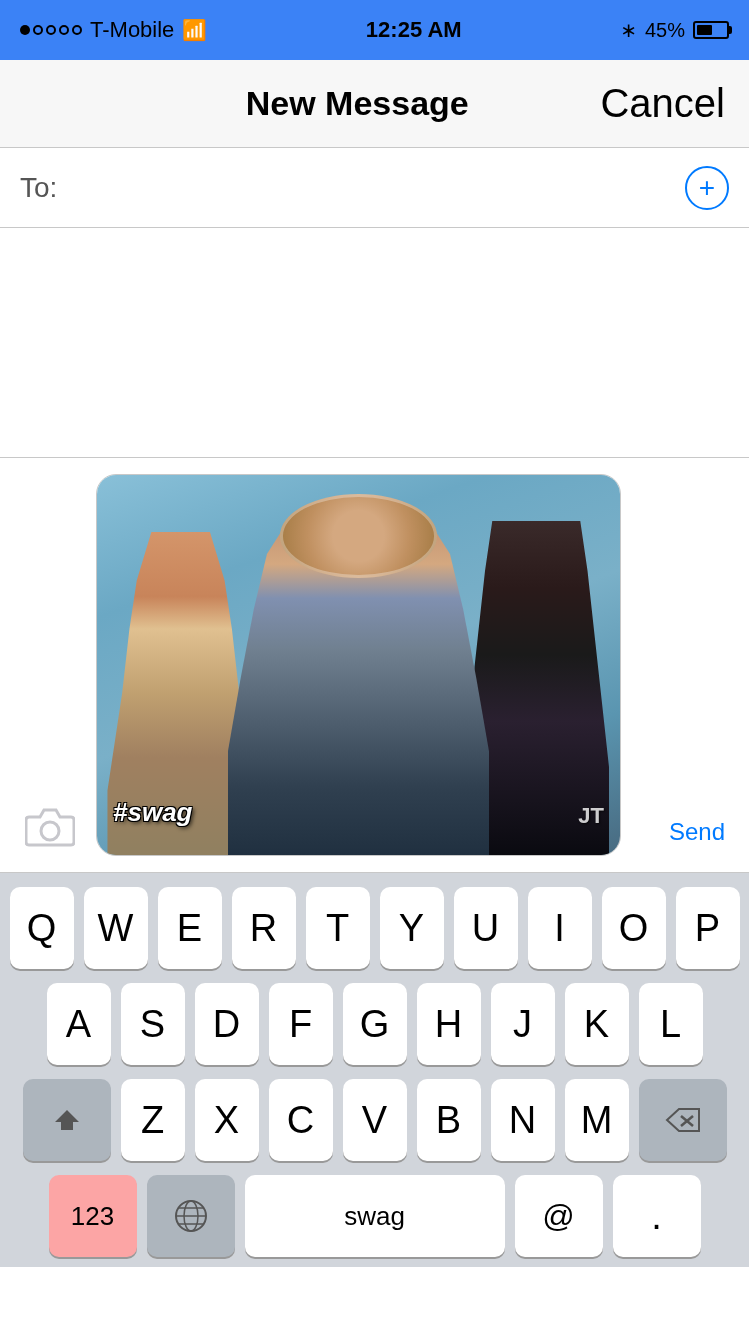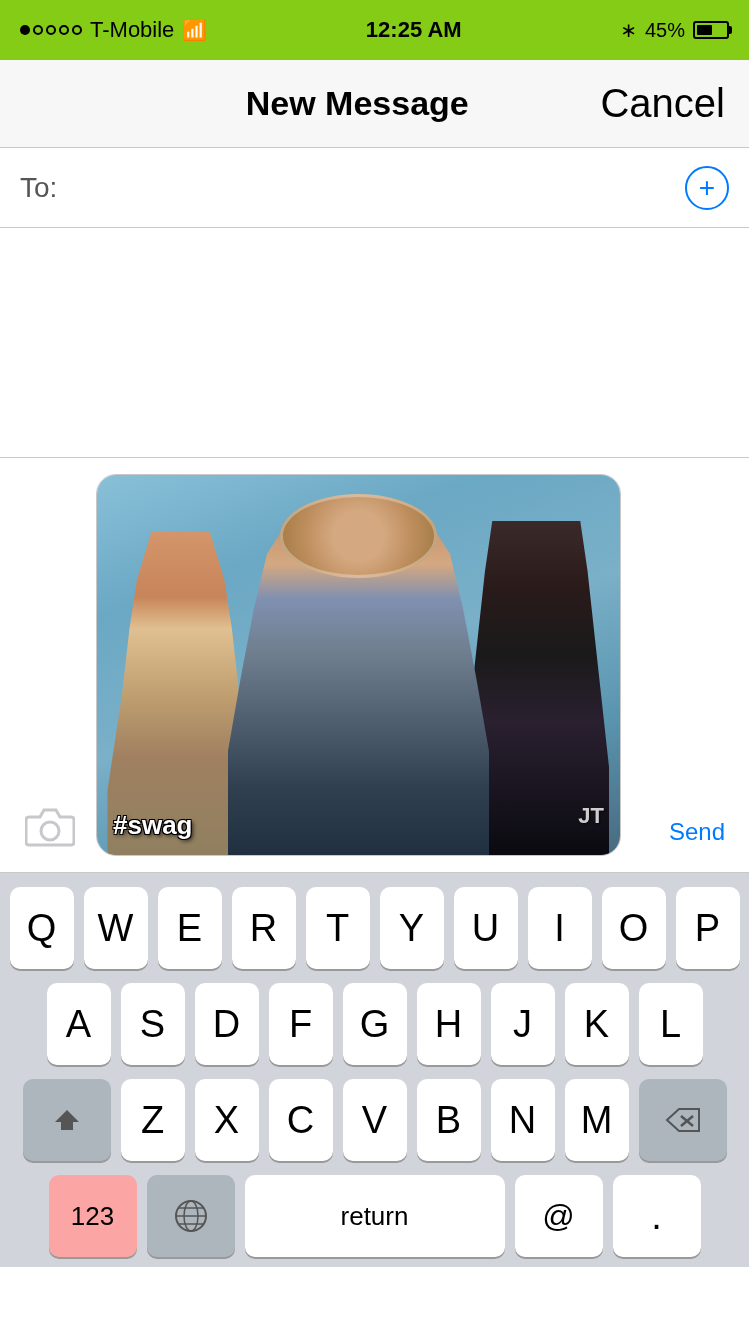--- a/index.html
+++ b/index.html
@@ -9,21 +9,21 @@
       height: 1334px;
       font-family: -apple-system, 'Helvetica Neue', Helvetica, Arial, sans-serif;
       background: #fff;
       overflow: hidden;
     }
 
     
     .status-bar {
       width: 749px;
       height: 60px;
-      background: #84cc16;
+      background: #3b82f6;
       display: flex;
       align-items: center;
       justify-content: space-between;
       padding: 0 20px;
       font-size: 22px;
       font-weight: 500;
     }
     .status-left {
       display: flex;
       align-items: center;
@@ -201,26 +201,27 @@
     .meme-container {
       width: 100%;
       height: 380px;
       position: relative;
       overflow: hidden;
       border-radius: 0;
       background: linear-gradient(160deg, #89c0d8 0%, #6ba8c4 25%, #7ab0c8 50%, #5a95b0 75%, #486a80 100%);
     }
     .meme-overlay-text {
       position: absolute;
-      bottom: 14px;
+      bottom: 27px;
       left: 16px;
       color: #fff;
       font-size: 26px;
       font-weight: 700;
       text-shadow: 2px 2px 4px rgba(0,0,0,0.8), -1px -1px 0 #000, 1px -1px 0 #000, -1px 1px 0 #000, 1px 1px 0 #000;
+      font-style: italic;
     }
     .meme-watermark {
       position: absolute;
       bottom: 26px;
       right: 16px;
       color: rgba(255,255,255,0.8);
       font-size: 22px;
       font-weight: 700;
       text-shadow: 1px 1px 2px rgba(0,0,0,0.7);
     }
@@ -472,17 +473,17 @@
     <div class="key numbers-key dark">123</div>
     <div class="key globe-key dark">
       <svg width="36" height="36" viewBox="0 0 36 36">
         <circle cx="18" cy="18" r="15" fill="none" stroke="#555" stroke-width="2"></circle>
         <ellipse cx="18" cy="18" rx="7" ry="15" fill="none" stroke="#555" stroke-width="1.5"></ellipse>
         <line x1="3" y1="18" x2="33" y2="18" stroke="#555" stroke-width="1.5"></line>
         <line x1="5" y1="10" x2="31" y2="10" stroke="#555" stroke-width="1.5"></line>
         <line x1="5" y1="26" x2="31" y2="26" stroke="#555" stroke-width="1.5"></line>
       </svg>
     </div>
-    <div class="key space-key">return</div>
+    <div class="key space-key">swag</div>
     <div class="key at-key">@</div>
     <div class="key period-key">.</div>
   </div>
 </div>
 
 </body></html>

